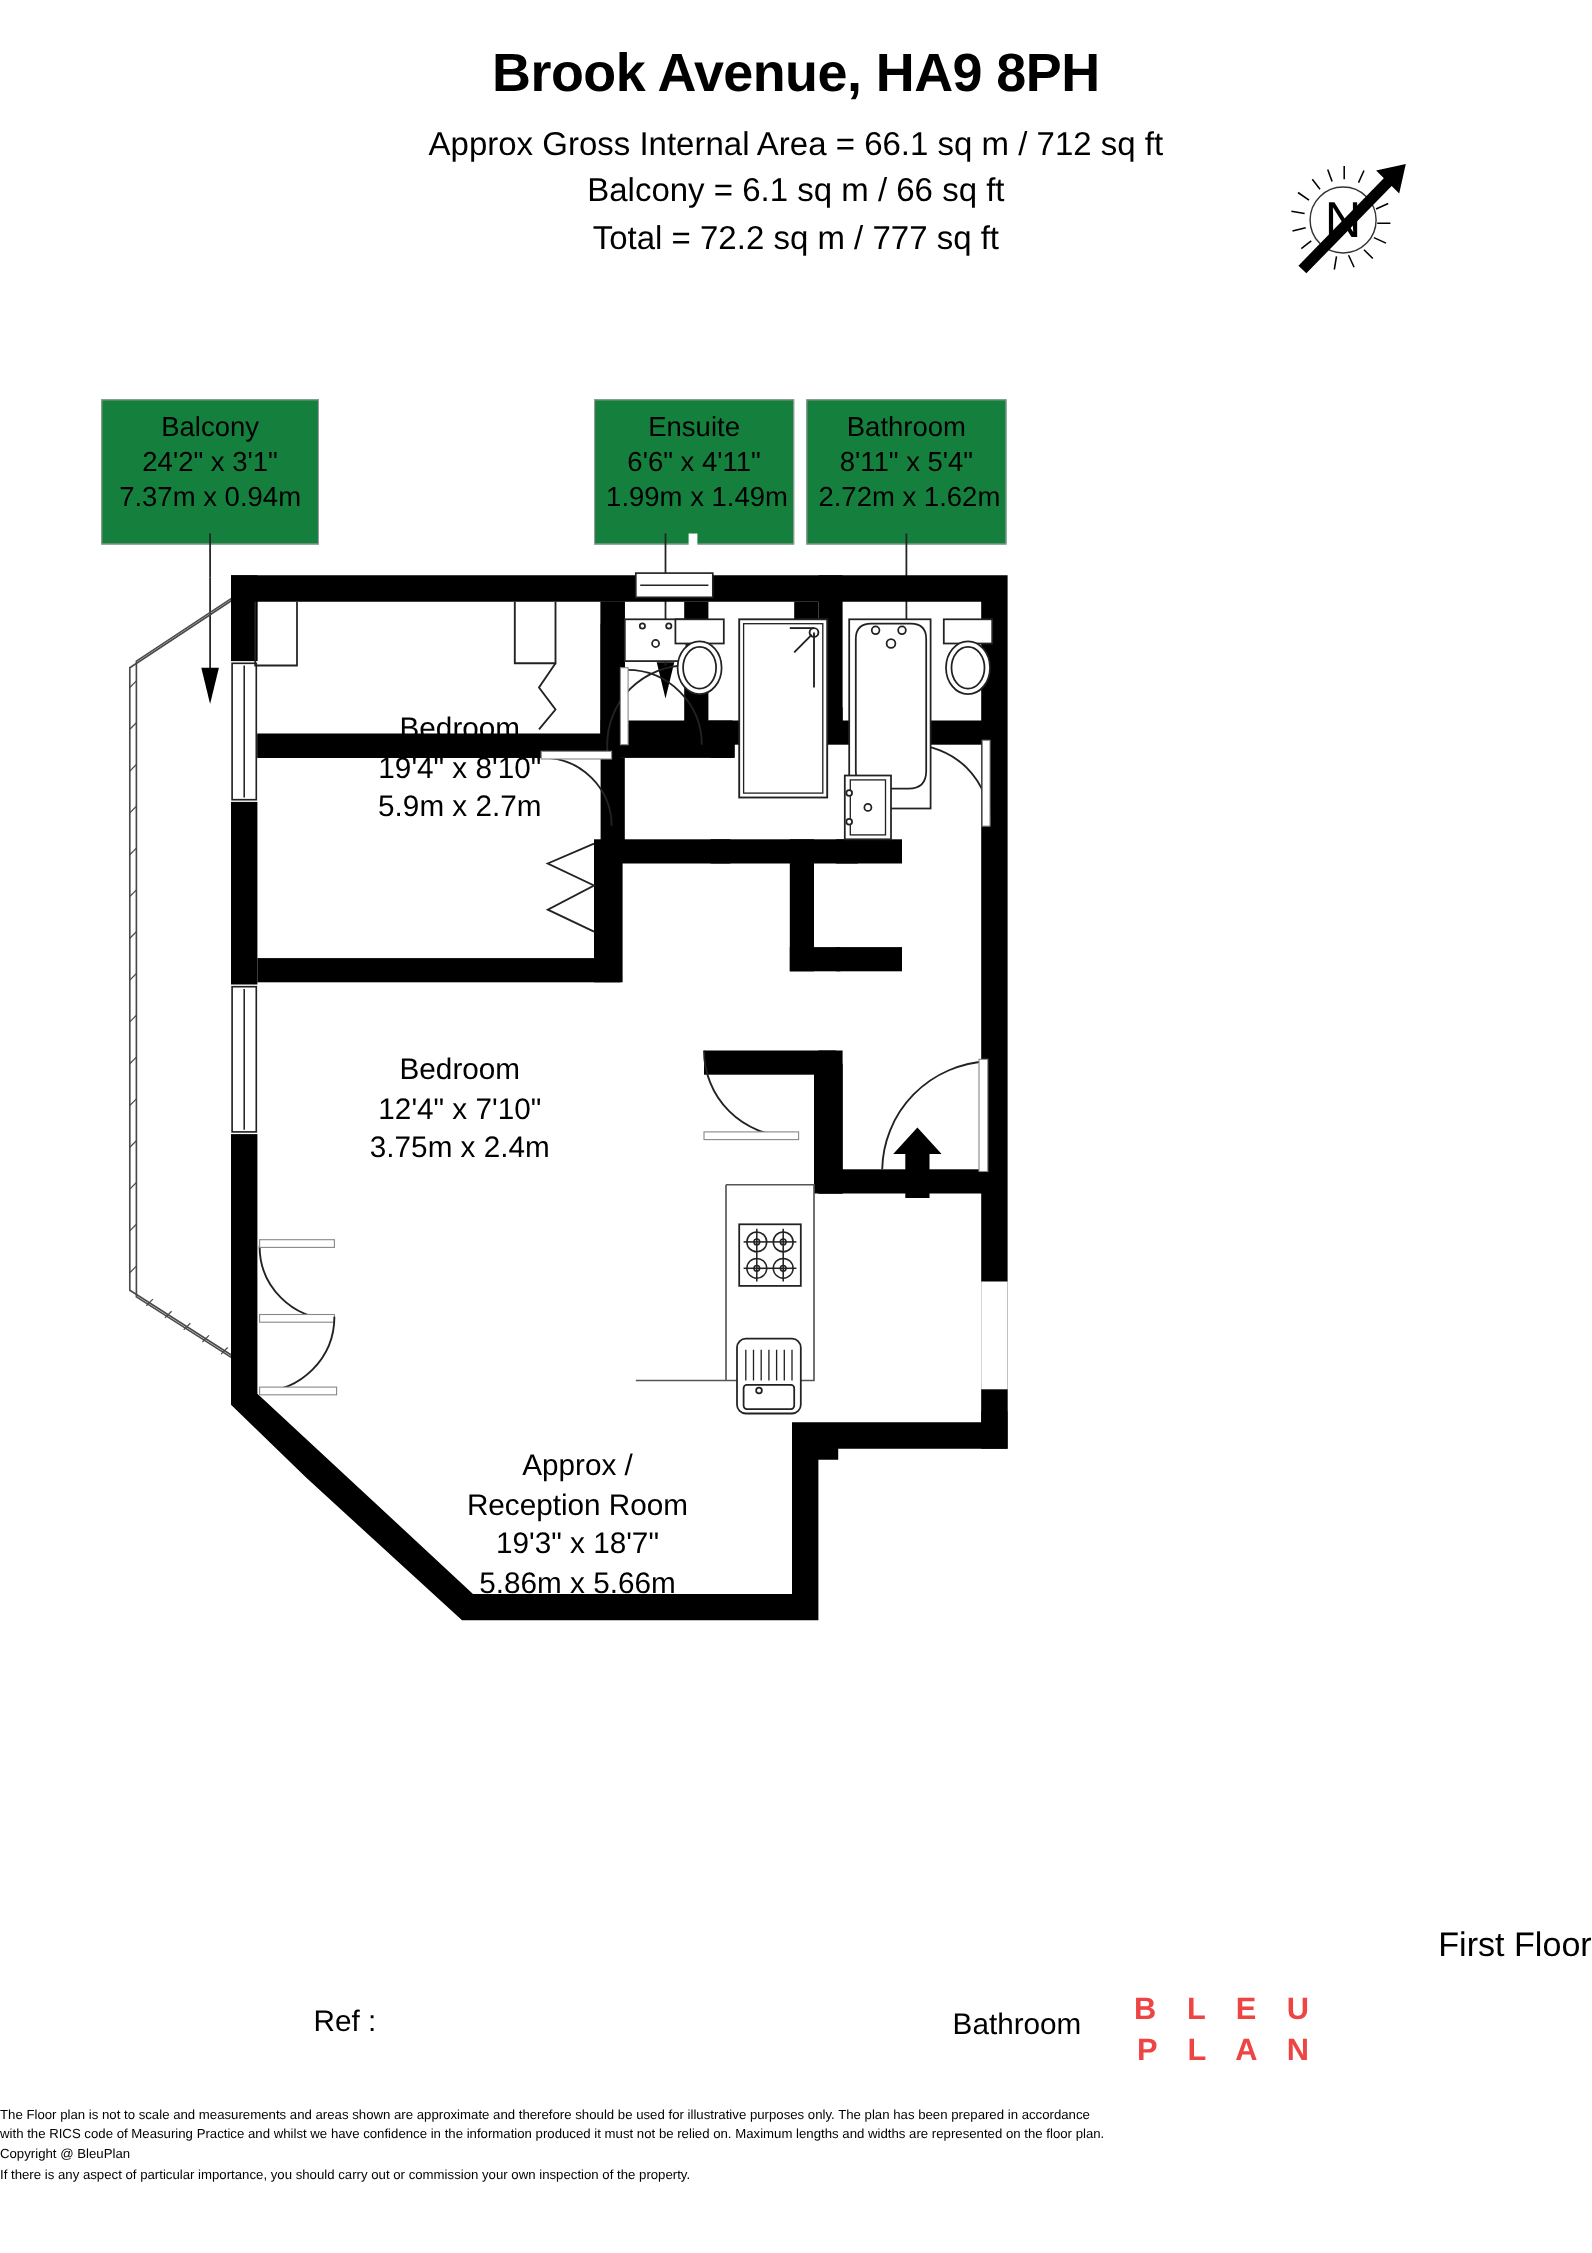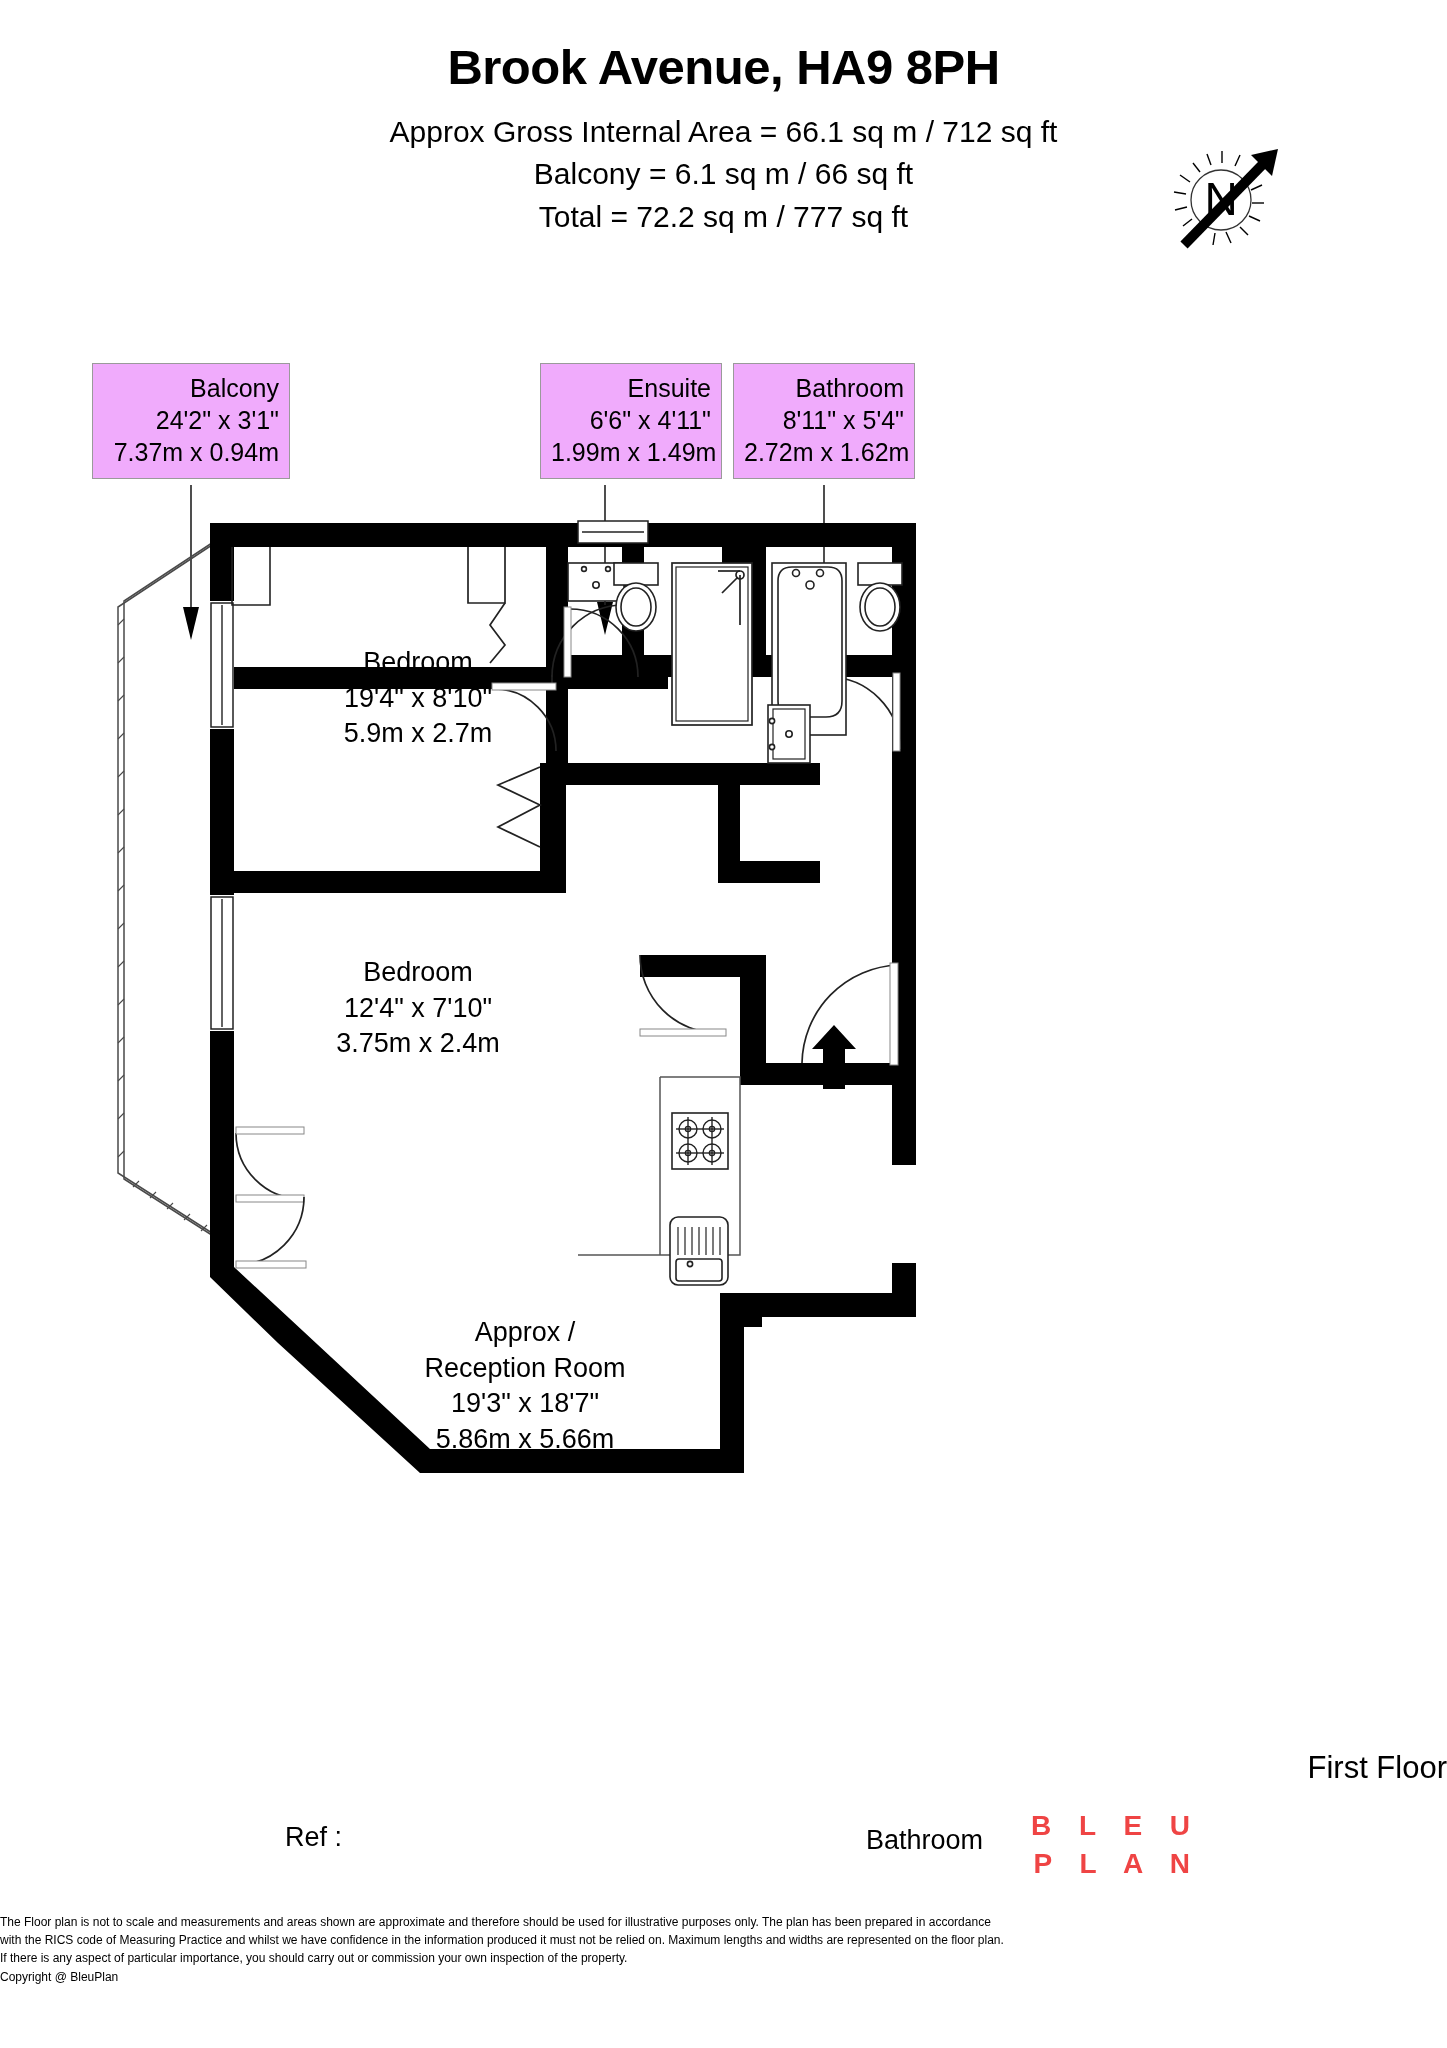--- a/index.html
+++ b/index.html
@@ -52,23 +52,23 @@
     left: 1152px;
     top: 118px;
     width: 140px;
     height: 130px;
   }
 
   
   .callout {
     position: absolute;
     border: 1.5px solid #9a9a9a;
-    background: #f0abfc;
-    text-align: right;
-    padding: 8px 10px 10px 10px;
+    background: #15803d;
+    text-align: center;
+    padding: 8px 10px 26px 10px;
     box-sizing: border-box;
   }
   .callout .c-line {
     font-size: 25px;
     line-height: 1.28;
     white-space: nowrap;
   }
   #callout-balcony { left: 92px;  top: 348px; width: 198px; }
   #callout-ensuite { left: 540px; top: 348px; width: 182px; }
   #callout-bathroom{ left: 733px; top: 348px; width: 182px; }
@@ -500,17 +500,17 @@
   <div class="ref-label">Ref  :</div>
   <div class="copyright-label">Bathroom</div>
   <div class="bleu-logo">
     <div>B L E U</div>
     <div>P L A N</div>
   </div>
 
   <div class="disclaimer">
     <div>The Floor plan is not to scale and measurements and areas shown are approximate and therefore should be used for illustrative purposes only. The plan has been prepared in accordance</div>
     <div>with the RICS code of Measuring Practice and whilst we have confidence in the information produced it must not be relied on. Maximum lengths and widths are represented on the floor plan.</div>
+    <div>Copyright @ BleuPlan</div>
     <div>If there is any aspect of particular importance, you should carry out or commission your own inspection of the property.</div>
-    <div>Copyright @ BleuPlan</div>
   </div>
 
 </div>
 
 </body></html>

